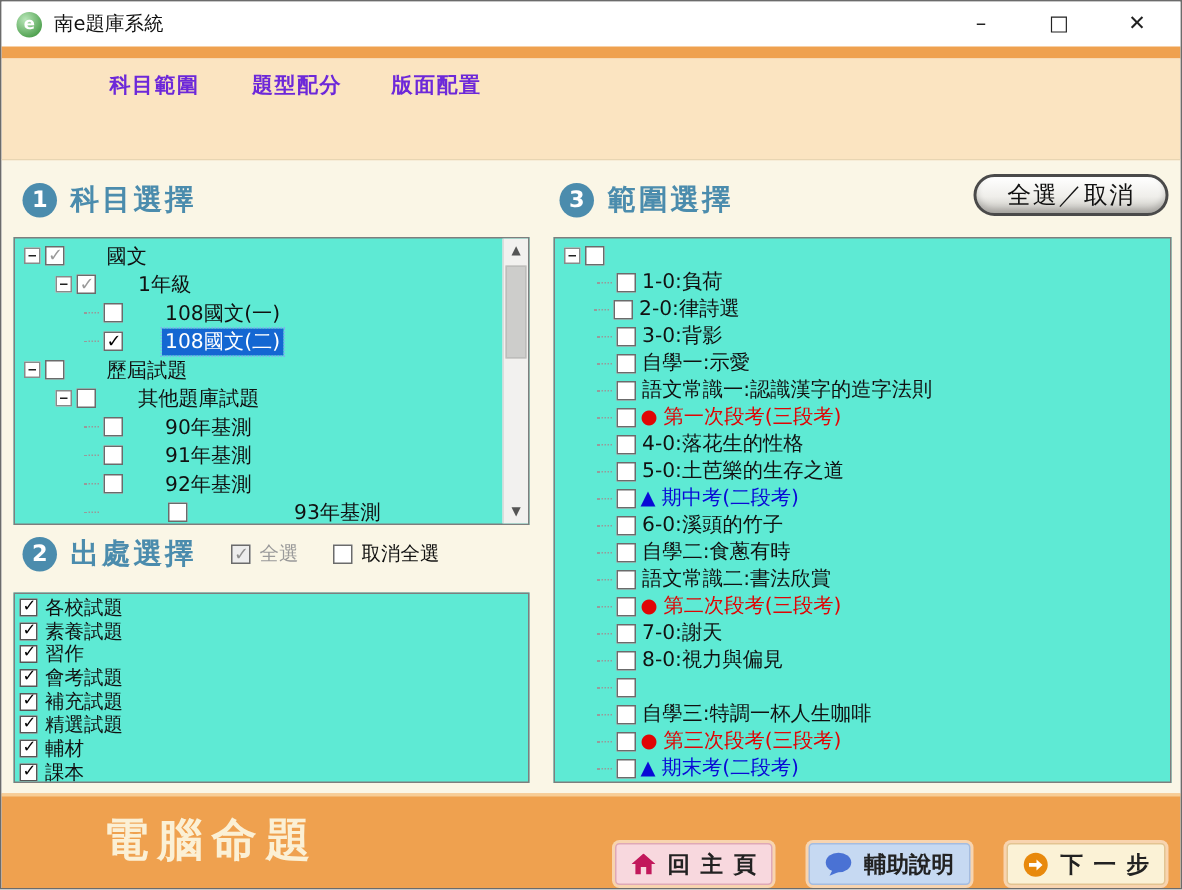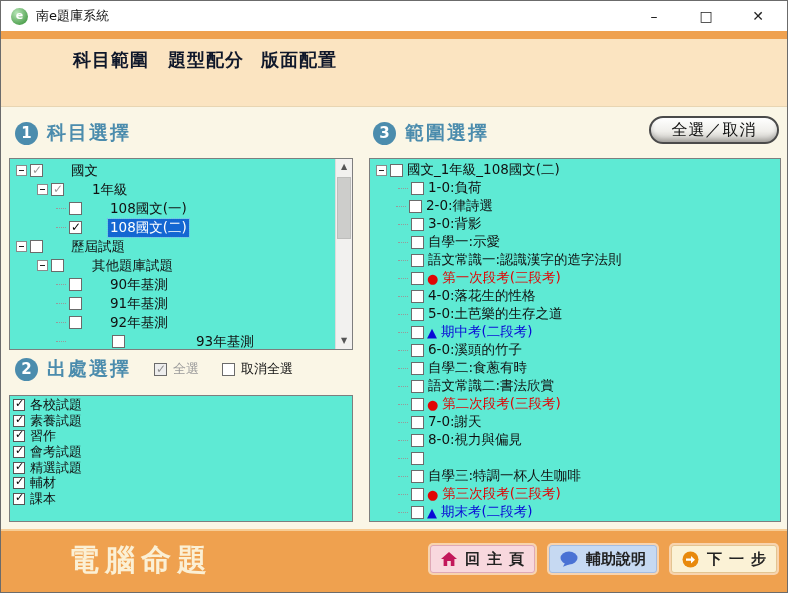--- a/index.html
+++ b/index.html
@@ -11,21 +11,21 @@
   .appicon{width:17px;height:17px;border-radius:50%;background:radial-gradient(circle at 35% 30%,#b8e6b8,#2e8b2e);color:#fff;font-size:11px;font-weight:bold;text-align:center;line-height:16px;margin-right:8px;}
   .wtitle{font-size:13px;color:#111;}
   .wcontrols{margin-left:auto;display:flex;gap:38px;font-size:14px;color:#222;padding-right:12px;}
   .wcontrols span{width:14px;text-align:center;cursor:default;}
 
   
   .stripe{position:absolute;top:30px;left:0;right:0;height:8px;background:#EFA14F;}
 
   
   .stepband{position:absolute;top:38px;left:0;right:0;height:68px;background:#FBE4C1;border-bottom:1px solid #E8D5B2;}
-  .slabel{position:absolute;top:9px;font-size:18px;font-weight:bold;color:#0f172a;letter-spacing:1px;}
+  .slabel{position:absolute;top:9px;font-size:14px;font-weight:bold;color:#6d28d9;letter-spacing:1px;}
   .sl1{left:72px;}.sl2{left:167px;}.sl3{left:260px;}
   .scircle{position:absolute;top:74px;width:18px;height:18px;border-radius:50%;border:3px solid #2D9E84;background:#fdfdf8;}
   .scircle.active{background:radial-gradient(circle at 35% 30%,#B9F0DC 0%,#35C29E 60%,#17937A 100%);}
   .sc1{left:97px;}.sc2{left:190px;}.sc3{left:283px;}
   .sarrow{position:absolute;top:83px;height:5px;background:#4B4B4B;}
   .sarrow::after{content:"";position:absolute;right:-13px;top:-5px;border-left:13px solid #4B4B4B;border-top:7px solid transparent;border-bottom:7px solid transparent;}
   .sa1{left:125px;width:50px;}.sa2{left:218px;width:50px;}
 
   
   .main{position:absolute;top:106px;left:0;right:0;bottom:63px;background:#FAF6E6;}
@@ -73,21 +73,21 @@
   .srow{display:flex;align-items:center;height:15.7px;padding-left:3px;font-size:13px;color:#111;}
   .scb{flex:none;width:12px;height:12px;border:1px solid #555;background:#fff;position:relative;margin-right:5px;}
   .scb.checked::after{content:"✓";position:absolute;left:1px;top:-3px;font-size:11px;font-weight:bold;color:#000;}
 
   
   .togglebtn{position:absolute;right:8px;top:9px;width:130px;height:28px;border-radius:14px;border:2px solid #4a4a4a;background:linear-gradient(#ffffff,#efeeea 55%,#c6c4bf);font-size:16px;color:#111;display:flex;align-items:center;justify-content:center;letter-spacing:1px;box-shadow:inset 0 -3px 4px rgba(0,0,0,.18);cursor:pointer;font-family:inherit;}
 
   
   .footer{position:absolute;left:0;right:0;bottom:0;height:63px;background:#EFA14F;border-top:2px solid #F7CD96;}
   .brand{position:absolute;left:68px;top:9px;font-size:30px;font-weight:bold;color:#FBF0D5;letter-spacing:6px;}
-  .fbtns{position:absolute;right:10px;top:14px;display:flex;gap:14px;}
+  .fbtns{position:absolute;right:10px;top:31px;display:flex;gap:24px;}
   .fbtn{height:28px;min-width:100px;padding:0 10px;display:flex;align-items:center;justify-content:center;gap:8px;border-radius:3px;border:1px solid;box-shadow:0 0 0 2px rgba(255,255,255,.55);font-size:15px;font-weight:bold;color:#222;cursor:pointer;white-space:nowrap;}
   .ficon{display:flex;align-items:center;}
   .flabel.l3{letter-spacing:7px;margin-right:-7px;}
 </style>
 </head>
 <body>
 
 <div class="window">
 
   <div class="titlebar">
@@ -204,20 +204,24 @@
           <div class="srow">
             <span class="scb checked"></span>
             <span>習作</span>
           </div>
           <div class="srow">
             <span class="scb checked"></span>
             <span>會考試題</span>
           </div>
           <div class="srow">
             <span class="scb checked"></span>
+            <span>補充試題</span>
+          </div>
+          <div class="srow">
+            <span class="scb checked"></span>
             <span>精選試題</span>
           </div>
           <div class="srow">
             <span class="scb checked"></span>
             <span>輔材</span>
           </div>
           <div class="srow">
             <span class="scb checked"></span>
             <span>課本</span>
           </div>
@@ -227,21 +231,20 @@
     <div class="phead ph3">
       <span class="pnum">3</span>
       <span class="ptitle">範圍選擇</span>
     </div>
     <button class="togglebtn">全選／取消</button>
     <div class="box tree-right" id="rangeBox">
       <div>
           <div class="trow" style="padding-left: 4px;">
             <span class="exp"></span>
             <span class="cb unchecked"></span>
-            <span class="lbl ">國文_1年級_108國文(二)</span>
           </div>
           <div class="trow" style="padding-left: 28px;">
             <span class="dstub"></span>
             <span class="cb unchecked"></span>
             <span class="lbl ">1-0:負荷</span>
           </div>
           <div class="trow" style="padding-left: 26px;">
             <span class="dstub"></span>
             <span class="cb unchecked"></span>
             <span class="lbl ">2-0:律詩選</span>

